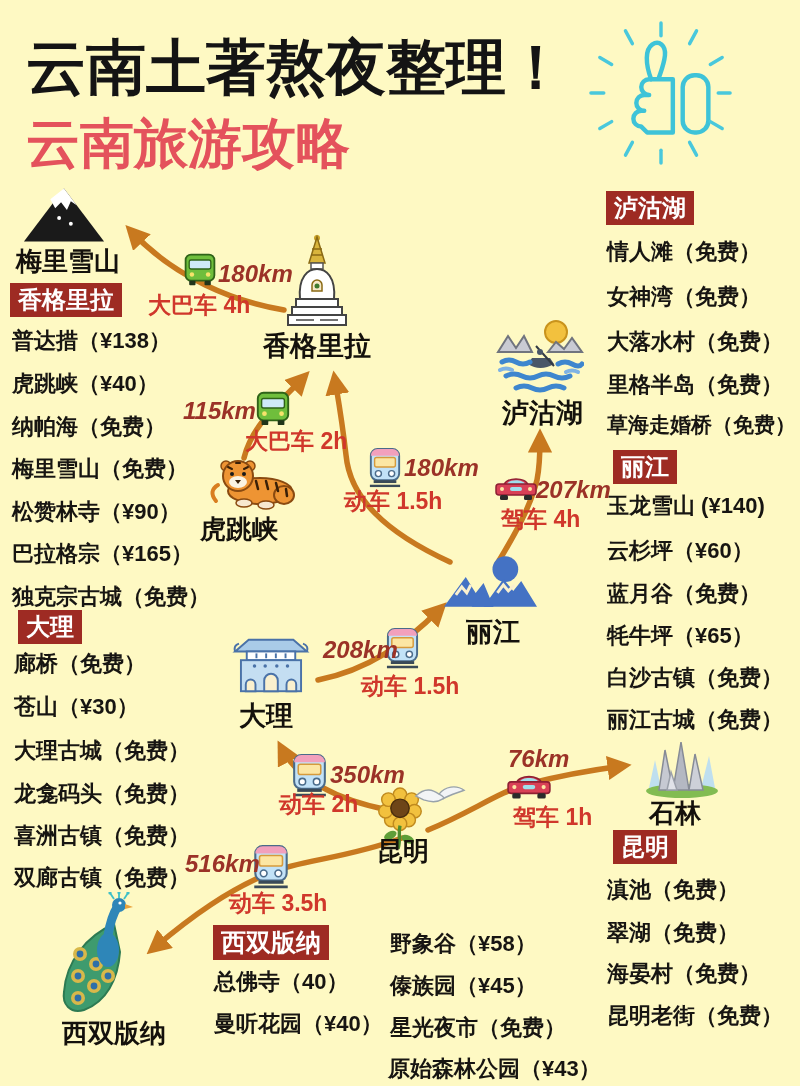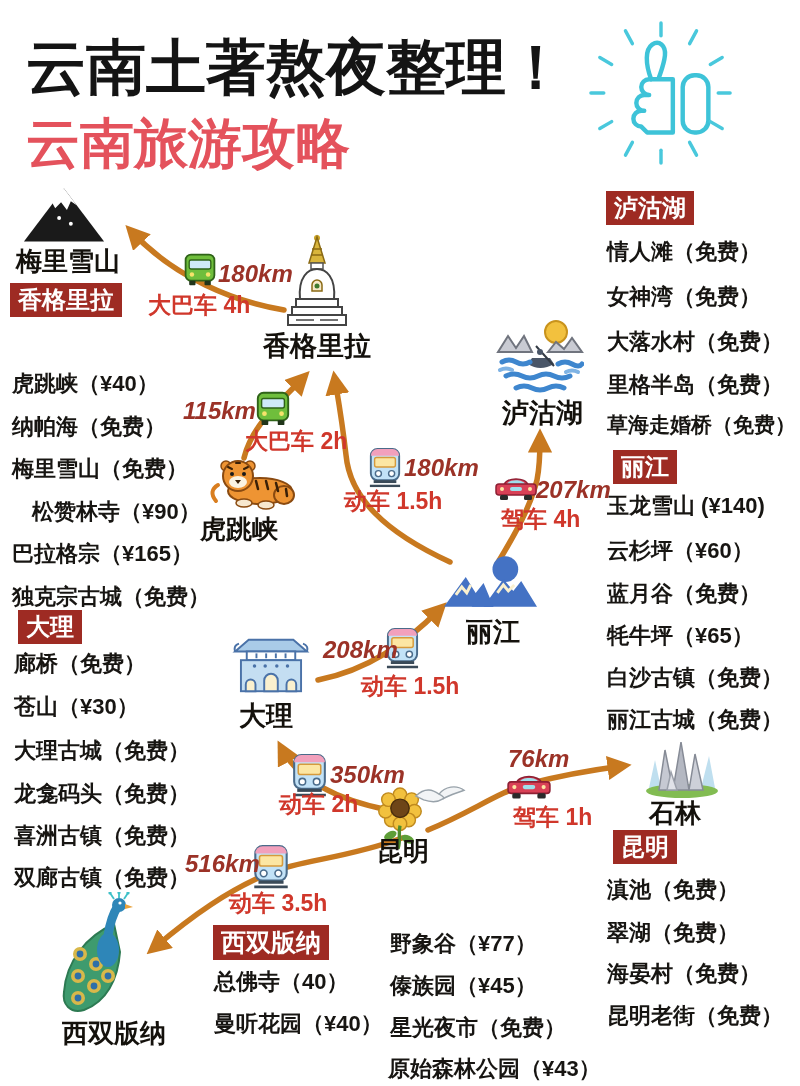--- a/index.html
+++ b/index.html
@@ -1,16 +1,16 @@
 <!DOCTYPE html>
 <html><head>
 <meta charset="utf-8">
 <style>
   html,body{margin:0;padding:0;background:#888;}
-  #stage{position:relative;width:800px;height:1086px;background:#ffffff;overflow:hidden;
+  #stage{position:relative;width:800px;height:1086px;background:#fef9c3;overflow:hidden;
          font-family:"Liberation Sans",sans-serif;margin:0 auto;}
   .abs{position:absolute;}
   .title{font-size:60px;font-weight:900;color:#141414;letter-spacing:0px;white-space:nowrap;}
   .subtitle{font-size:54px;font-weight:900;color:#E4525C;white-space:nowrap;}
   .sec-header{background:#9E2B23;color:#FFFFFF;font-weight:bold;font-size:24px;
               padding:4px 8px 5px 8px;line-height:1.05;white-space:nowrap;z-index:4;}
   .item{font-size:22px;font-weight:bold;color:#171512;white-space:nowrap;z-index:4;}
   .item.small{font-size:21px;}
   .node-label{font-weight:900;font-size:26px;color:#14110C;white-space:nowrap;z-index:4;}
   .dist{font-weight:900;font-size:24px;color:#9B3227;white-space:nowrap;z-index:5;font-style:italic;}
@@ -369,24 +369,25 @@
       <rect x="7" y="12" width="22" height="10" rx="2" fill="#FCE6A3" stroke="#D69A3C" stroke-width="1.5"></rect>
       <circle cx="11" cy="29" r="3.2" fill="#FFFFFF" stroke="#4A6B8A" stroke-width="1.5"></circle>
       <circle cx="25" cy="29" r="3.2" fill="#FFFFFF" stroke="#4A6B8A" stroke-width="1.5"></circle>
       <rect x="6" y="36" width="24" height="3" fill="#3A4A58"></rect>
       <line x1="2" y1="42" x2="34" y2="42" stroke="#3A4A58" stroke-width="2.5"></line>
     </svg>
   </div>
   <div class="abs mode" style="left:229px;top:888px;">动车 3.5h</div>
 
   <div class="abs sec-header" style="left:10px;top:283px;">香格里拉</div>
+  <div class="abs item" style="left:12px;top:326px;">普达措（¥138）</div>
   <div class="abs item" style="left:12px;top:369px;">虎跳峡（¥40）</div>
   <div class="abs item" style="left:12px;top:412px;">纳帕海（免费）</div>
   <div class="abs item" style="left:12px;top:454px;">梅里雪山（免费）</div>
-  <div class="abs item" style="left:12px;top:497px;margin-left:20px;">松赞林寺（¥90）</div>
+  <div class="abs item" style="left:12px;top:497px;">松赞林寺（¥90）</div>
   <div class="abs item" style="left:12px;top:539px;">巴拉格宗（¥165）</div>
   <div class="abs item" style="left:12px;top:582px;">独克宗古城（免费）</div>
 
   <div class="abs sec-header" style="left:18px;top:610px;">大理</div>
   <div class="abs item" style="left:14px;top:649px;">廊桥（免费）</div>
   <div class="abs item" style="left:14px;top:692px;">苍山（¥30）</div>
   <div class="abs item" style="left:14px;top:779px;">龙龛码头（免费）</div>
   <div class="abs item" style="left:14px;top:736px;">大理古城（免费）</div>
   <div class="abs item" style="left:14px;top:821px;">喜洲古镇（免费）</div>
   <div class="abs item" style="left:14px;top:863px;">双廊古镇（免费）</div>
@@ -408,18 +409,18 @@
 
   <div class="abs sec-header" style="left:613px;top:830px;">昆明</div>
   <div class="abs item" style="left:607px;top:875px;">滇池（免费）</div>
   <div class="abs item" style="left:607px;top:918px;">翠湖（免费）</div>
   <div class="abs item" style="left:607px;top:959px;">海晏村（免费）</div>
   <div class="abs item" style="left:607px;top:1001px;">昆明老街（免费）</div>
 
   <div class="abs sec-header" style="left:213px;top:925px;font-size:25px;">西双版纳</div>
   <div class="abs item" style="left:214px;top:967px;">总佛寺（40）</div>
   <div class="abs item" style="left:214px;top:1009px;">曼听花园（¥40）</div>
-  <div class="abs item" style="left:390px;top:929px;">野象谷（¥77）</div>
+  <div class="abs item" style="left:390px;top:929px;">野象谷（¥58）</div>
   <div class="abs item" style="left:390px;top:971px;">傣族园（¥45）</div>
   <div class="abs item" style="left:390px;top:1013px;">星光夜市（免费）</div>
   <div class="abs item" style="left:388px;top:1054px;">原始森林公园（¥43）</div>
 
 </div>
 
 </body></html>

